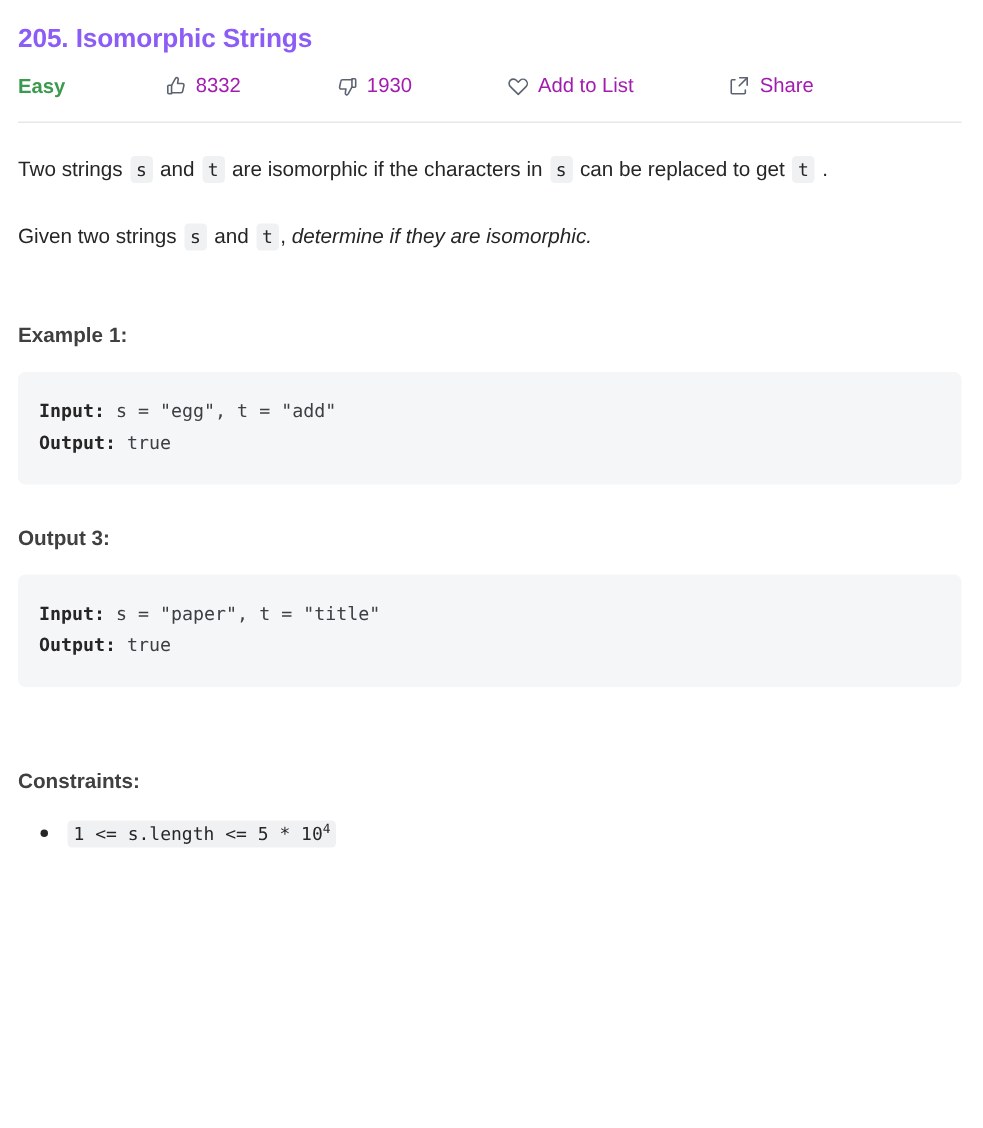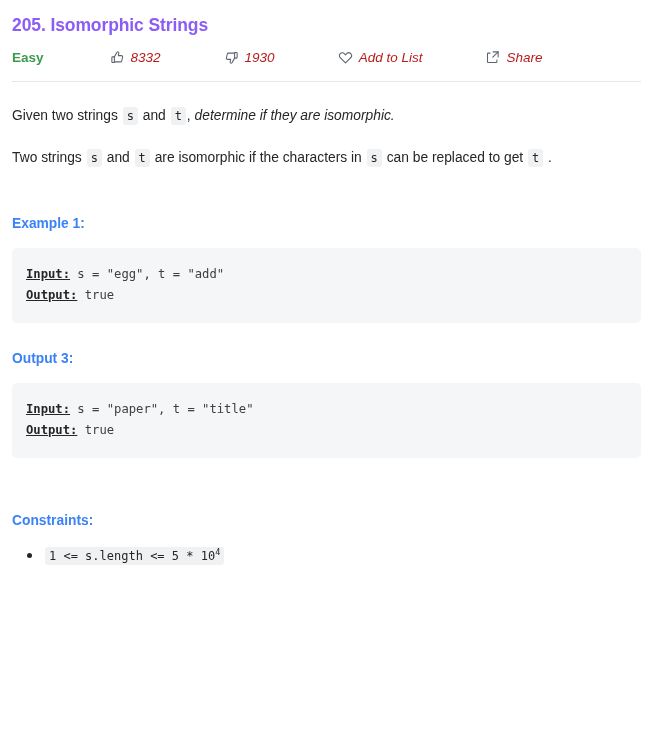--- a/index.html
+++ b/index.html
@@ -37,25 +37,24 @@
     color: #5c6370;
     gap: 48px;
   }
   .difficulty {
     font-size: 13.5px;
     font-weight: bold;
     margin-right: 18px;
   }
   .meta-item {
     display: flex;
-    align-items: center;
+    align-items: flex-start;
     margin-right: 15px;
-    color: #b91c1c;
+    color: #a21caf;
     white-space: nowrap;
-    font-style: italic;
   }
   .meta-item .ico {
     display: inline-flex;
     align-items: center;
     justify-content: center;
     margin-right: 6px;
   }
   .meta-item .lbl {
     font-size: 13.5px;
     line-height: 1;
@@ -86,40 +85,40 @@
     color: #262626;
     border-radius: 3px;
     padding: 2px 4px 2px 4px;
     margin: 0 1px;
     white-space: nowrap;
   }
 
   h3.section-heading {
     font-size: 13.8px;
     font-weight: bold;
-    color: #3b82f6;
+    color: #404040;
     margin: 0;
     line-height: 20px;
   }
   .example-block { margin-top: 26px; }
   .example-block.ex1 { margin-top: 45px; }
 
   pre.code-box {
     background: #f5f6f8;
     border-radius: 5px;
     margin: 14px 0 0 0;
     padding: 16px 14px 17px 14px;
     font-family: "DejaVu Sans Mono", "Liberation Mono", monospace;
     font-size: 12.2px;
     line-height: 21px;
     color: #3c4043;
     white-space: pre-wrap;
     word-break: break-word;
   }
-  pre.code-box b { font-weight: bold; color: #262626; text-decoration: underline; }
+  pre.code-box b { font-weight: bold; color: #262626; }
 
   .constraints-wrap { margin-top: 53px; }
   ul.constraints {
     margin: 14px 0 0 0;
     padding: 0 0 0 32px;
     list-style: none;
   }
   ul.constraints li {
     position: relative;
     font-size: 13.8px;
@@ -193,23 +192,23 @@
         </span>
         <span class="lbl">Share</span>
       </div>
     </div>
 
     <div class="divider"></div>
   </div>
 
   <div class="content">
 
+    <p class="para"><span>Two strings</span> <code class="chip">s</code> <span>and</span> <code class="chip">t</code> <span>are isomorphic if the characters in</span> <code class="chip">s</code> <span>can be replaced to get</span> <code class="chip">t</code> <span>.</span></p>
+
     <p class="para first"><span>Given two strings</span> <code class="chip">s</code> <span>and</span> <code class="chip">t</code><span>,</span> <em class="emph">determine if they are isomorphic.</em></p>
-
-    <p class="para"><span>Two strings</span> <code class="chip">s</code> <span>and</span> <code class="chip">t</code> <span>are isomorphic if the characters in</span> <code class="chip">s</code> <span>can be replaced to get</span> <code class="chip">t</code> <span>.</span></p>
 
 
     <div class="example-block ex1">
       <h3 class="section-heading">Example 1:</h3>
       <pre class="code-box"><b>Input:</b><span> s = "egg", t = "add"</span>
 <b>Output:</b><span> true</span></pre>
     </div>
 
 
     <div class="example-block">

